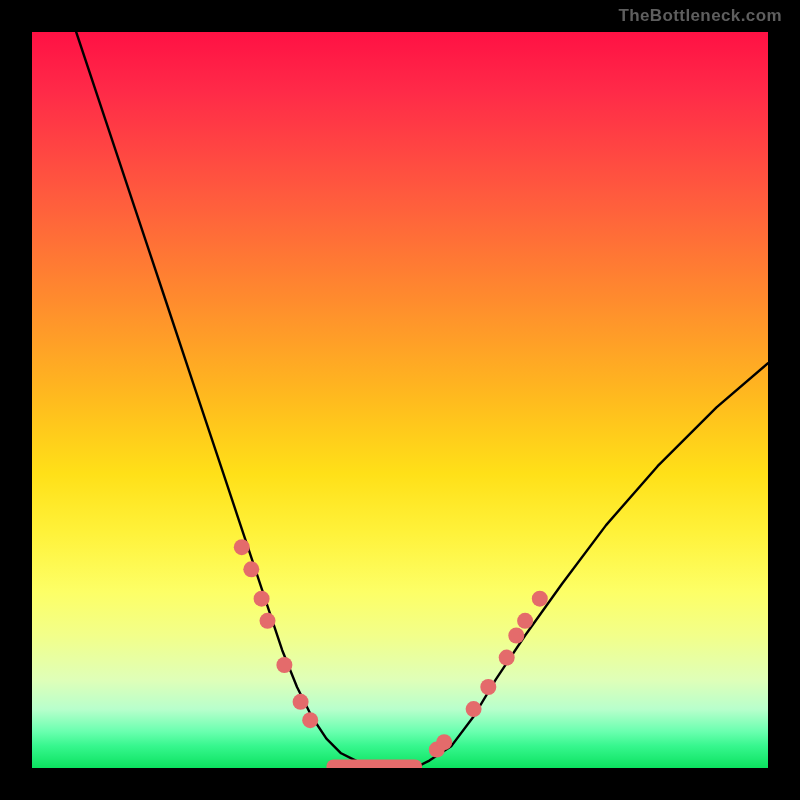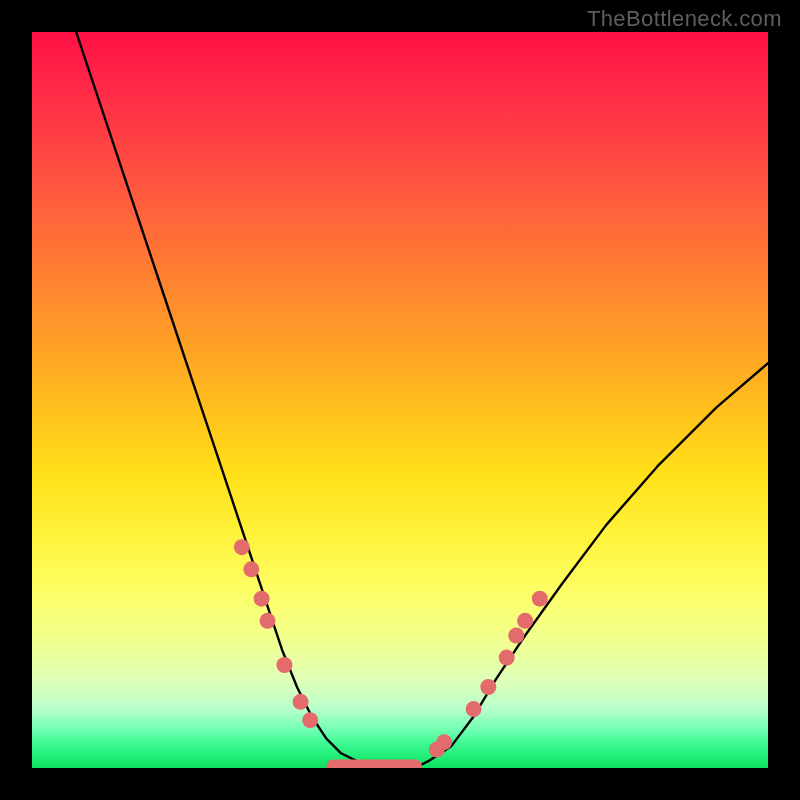--- a/index.html
+++ b/index.html
@@ -42,22 +42,22 @@
       #6bffb0 95%,
       #37f78e 97%,
       #0be25f 100%
     );
   }
   .attribution {
     position: absolute;
     top: 6px;
     right: 18px;
     color: #5e5e5e;
-    font-size: 22px;
-    font-weight: 400;
+    font-size: 17px;
+    font-weight: 700;
     letter-spacing: 0.4px;
   }
   svg.overlay {
     position: absolute;
     top: 0;
     left: 0;
     width: 736px;
     height: 736px;
   }
   .curve {

